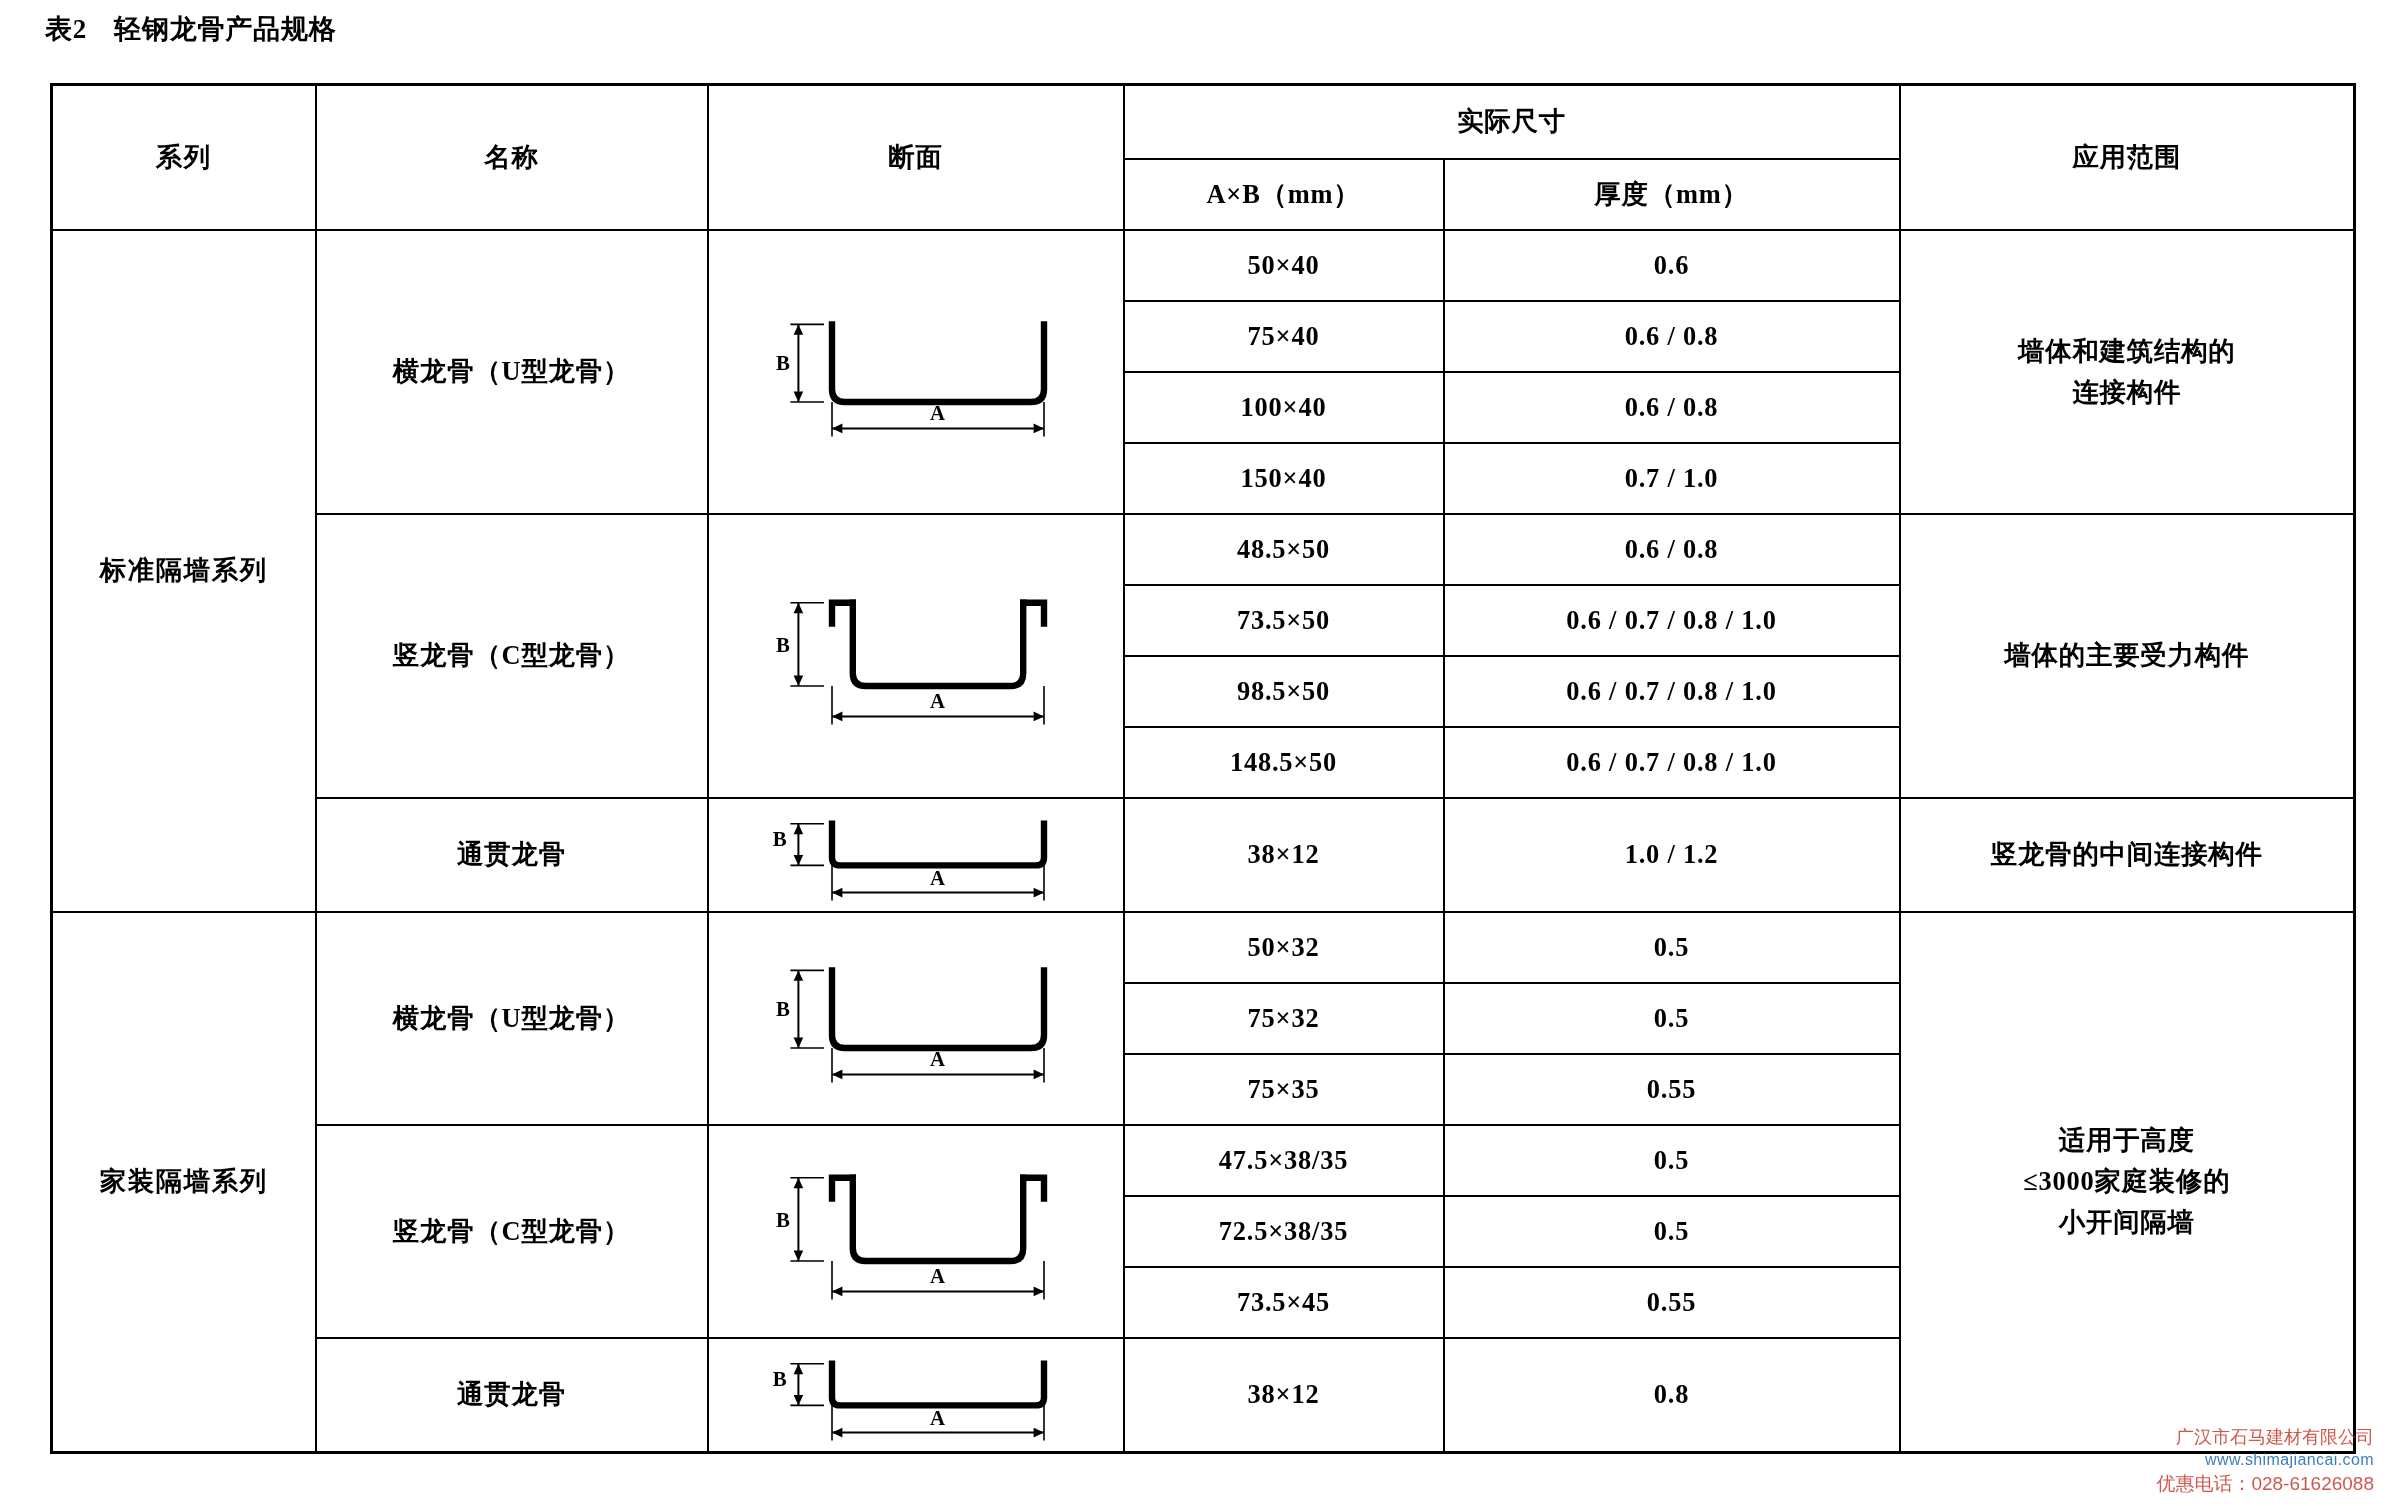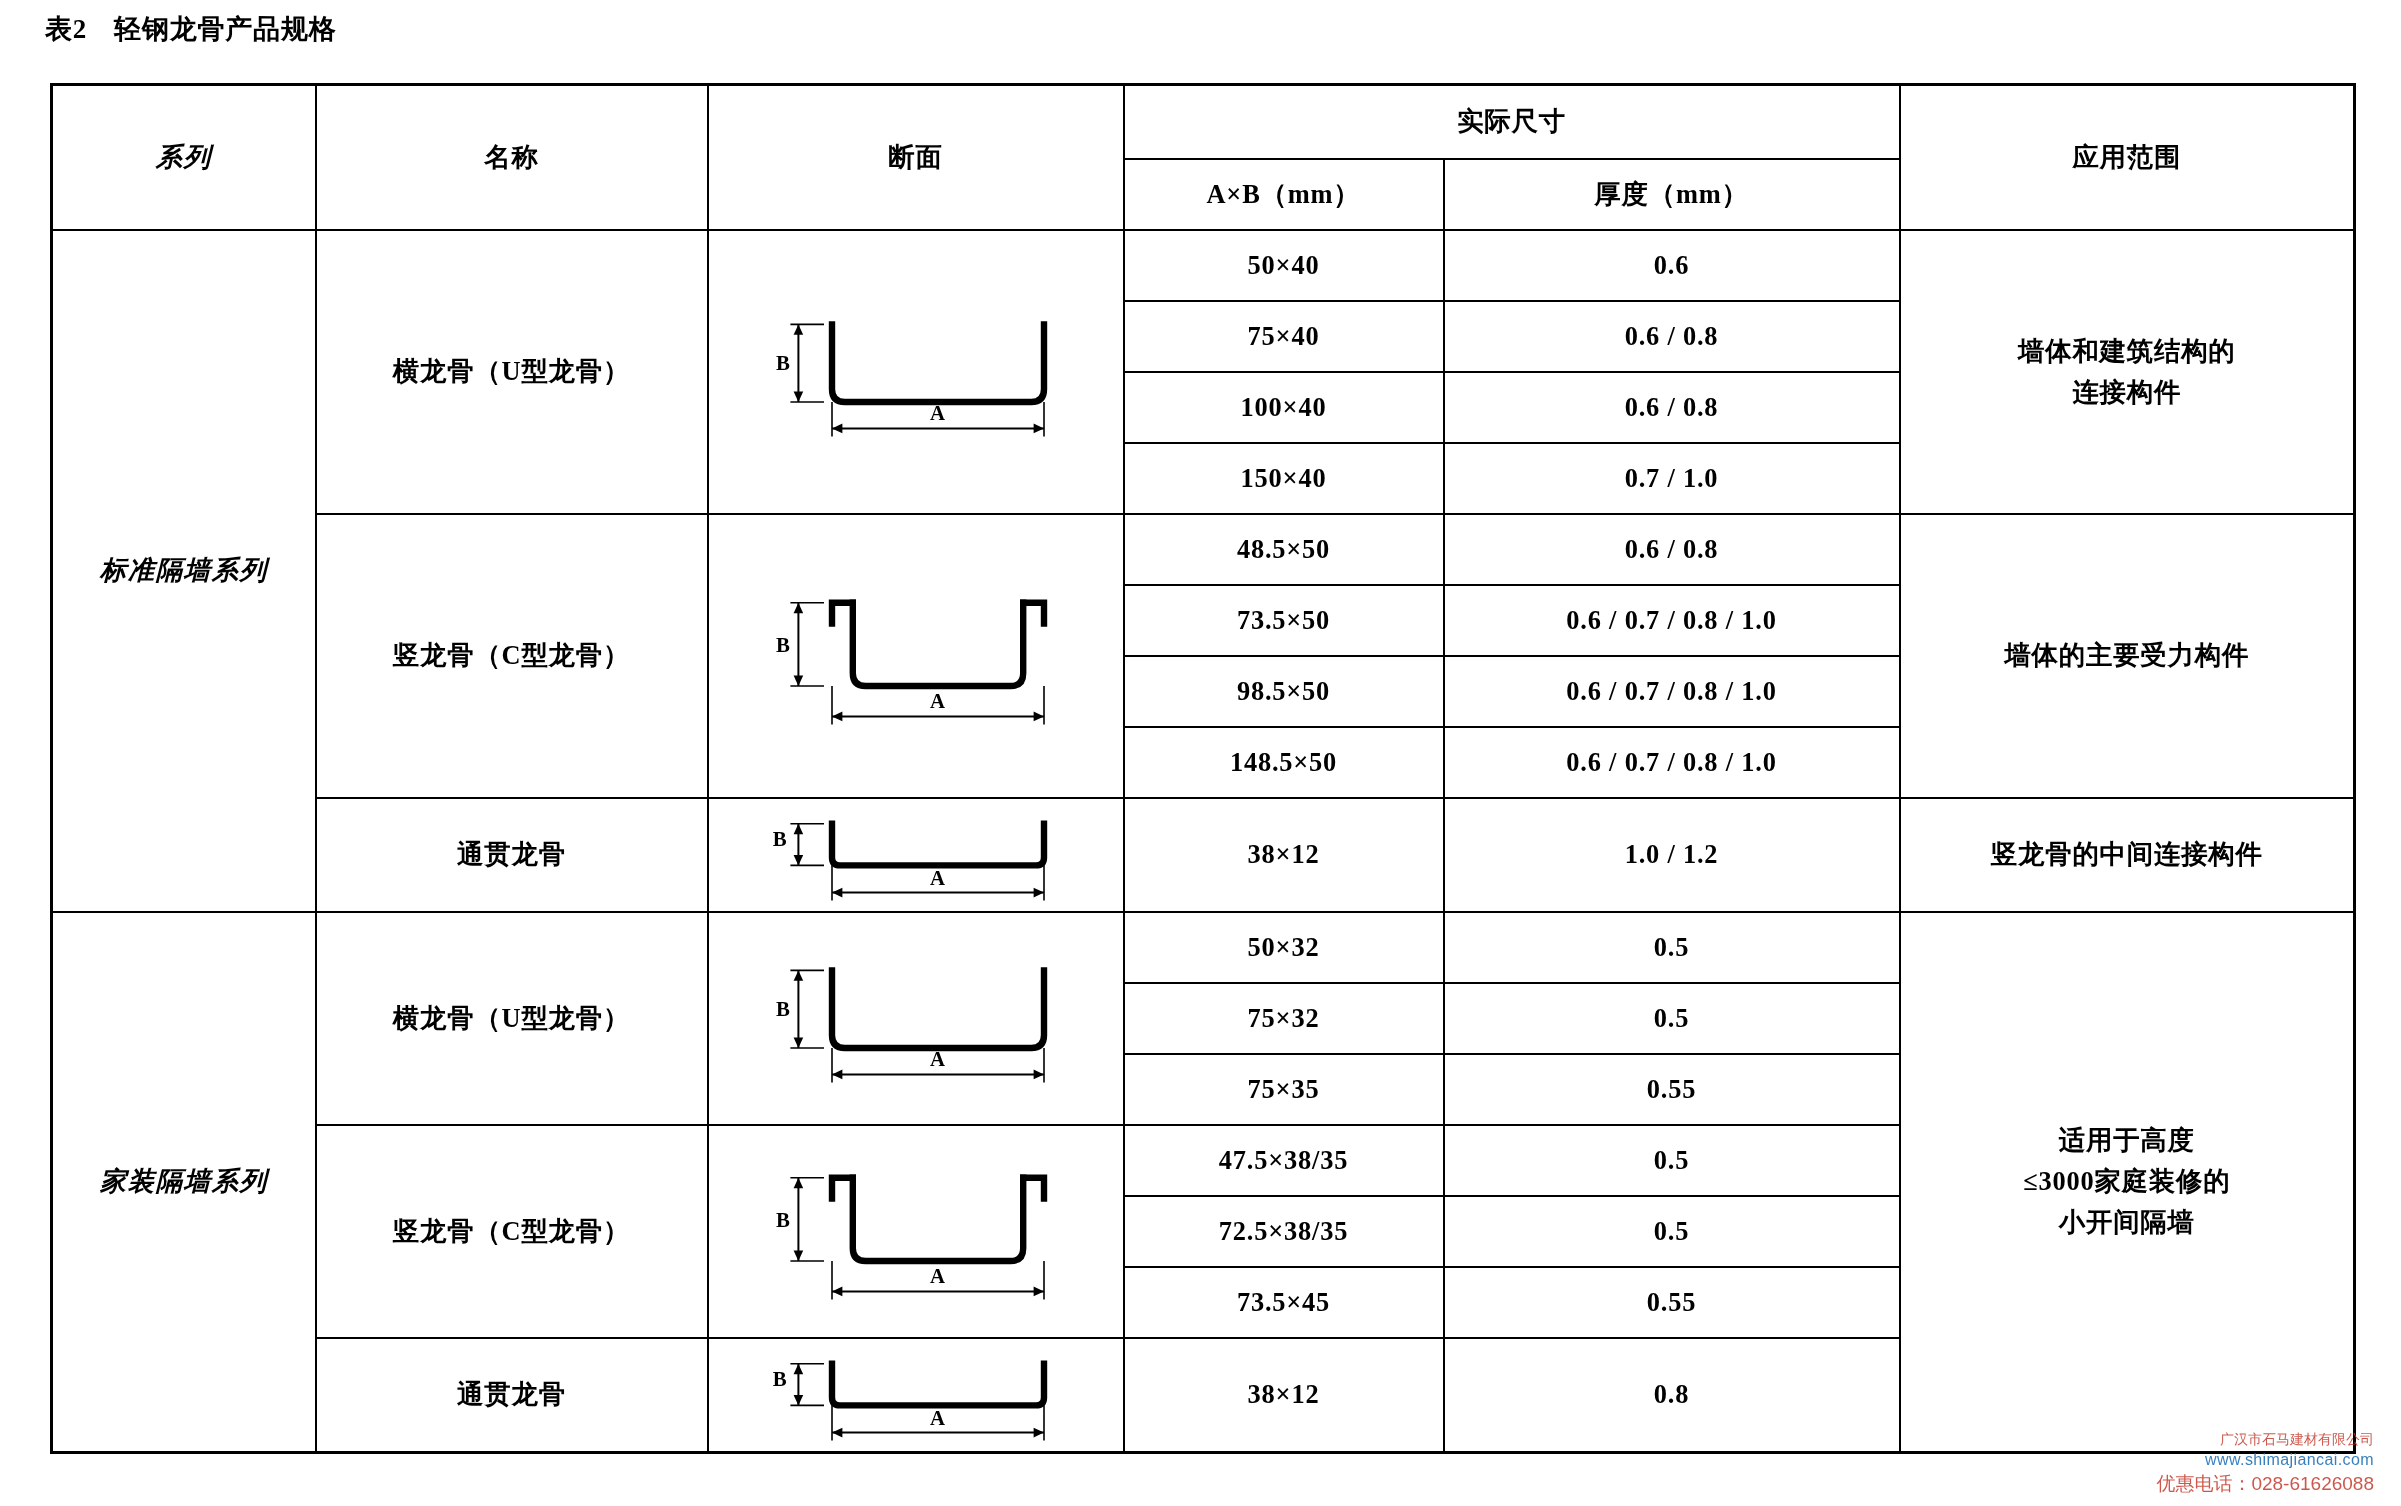--- a/index.html
+++ b/index.html
@@ -60,21 +60,20 @@
   .col-thick  { width: 456px; }
   .col-app    { width: 455px; }
 
   .hdr-tall { height: 74px; }
   .hdr-row  { height: 64px; }
 
   .series-cell {
     font-size: 29px;
     letter-spacing: 1.6px;
     writing-mode: horizontal-tb;
-    font-style: italic;
   }
   .name-cell {
     font-size: 28px;
     letter-spacing: 0.8px;
   }
   .app-cell {
     font-size: 27px;
     line-height: 1.55;
     letter-spacing: 0.8px;
   }
@@ -91,21 +90,21 @@
   .wm {
     position: absolute;
     right: 27px;
     bottom: 9.6px;
     text-align: right;
     font-family: "Liberation Sans", sans-serif;
     line-height: 1.35;
     color: #c43c2e;
     opacity: 0.85;
   }
-  .wm .wm1 { font-size: 14px; color: #c43c2e; }
+  .wm .wm1 { font-size: 18px; color: #c43c2e; }
   .wm .wm2 { font-size: 16px; color: #1769b0; letter-spacing: 0.4px; }
   .wm .wm3 { font-size: 19px; color: #c43c2e; }
 </style>
 </head>
 <body>
 
 <div class="page">
 
   <div class="caption">
     <span class="cap-label">表2</span><span>轻钢龙骨产品规格</span>

